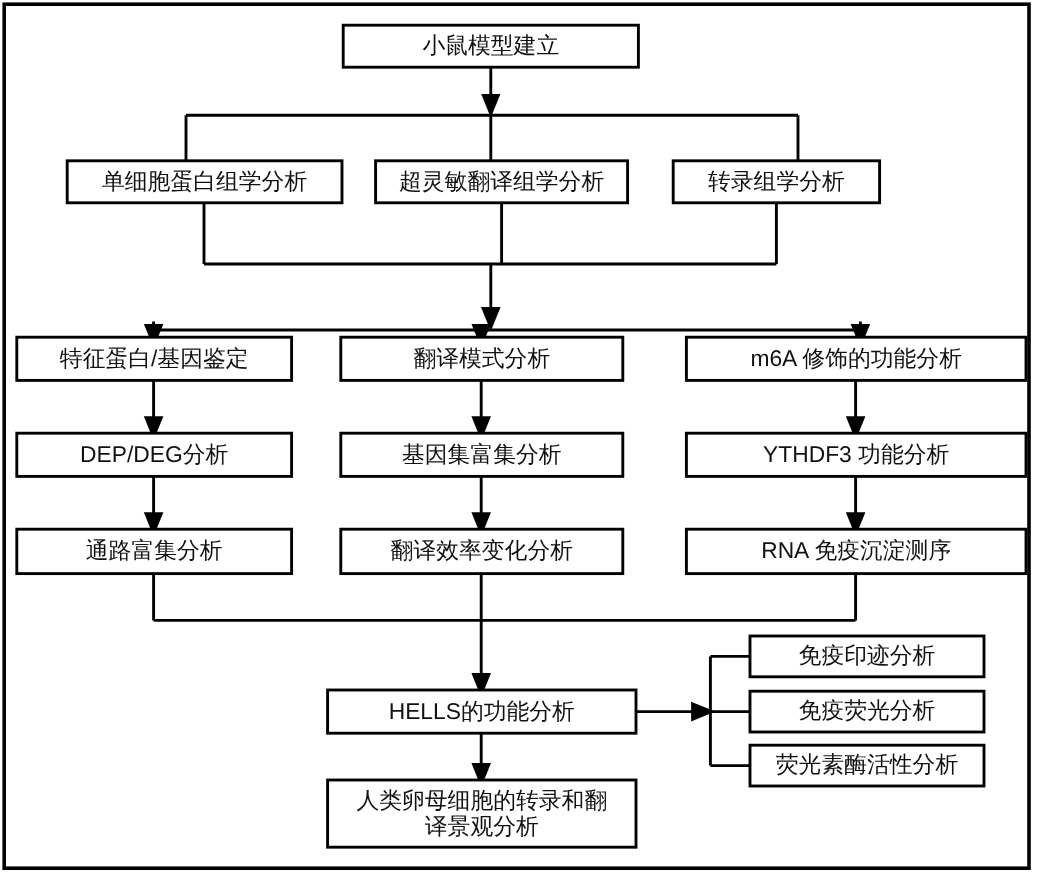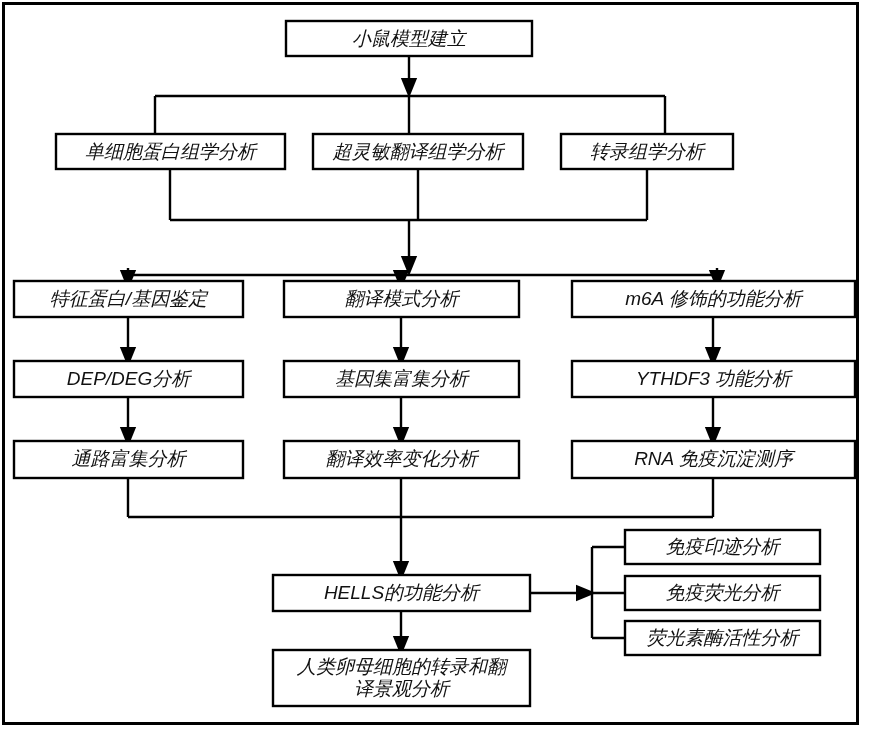--- a/index.html
+++ b/index.html
@@ -11,21 +11,20 @@
     width: 869px;
     height: 730px;
     font-family: "Liberation Sans", "DejaVu Sans", sans-serif;
     overflow: hidden;
   }
   #flowchart-root {
     position: relative;
     width: 869px;
     height: 584px;
     background: #ffffff;
-    font-style: italic;
   }
   svg.chart-svg {
     position: absolute;
     left: 0;
     top: 0;
     width: 869px;
     height: 730px;
     display: block;
   }
   .node-box {

